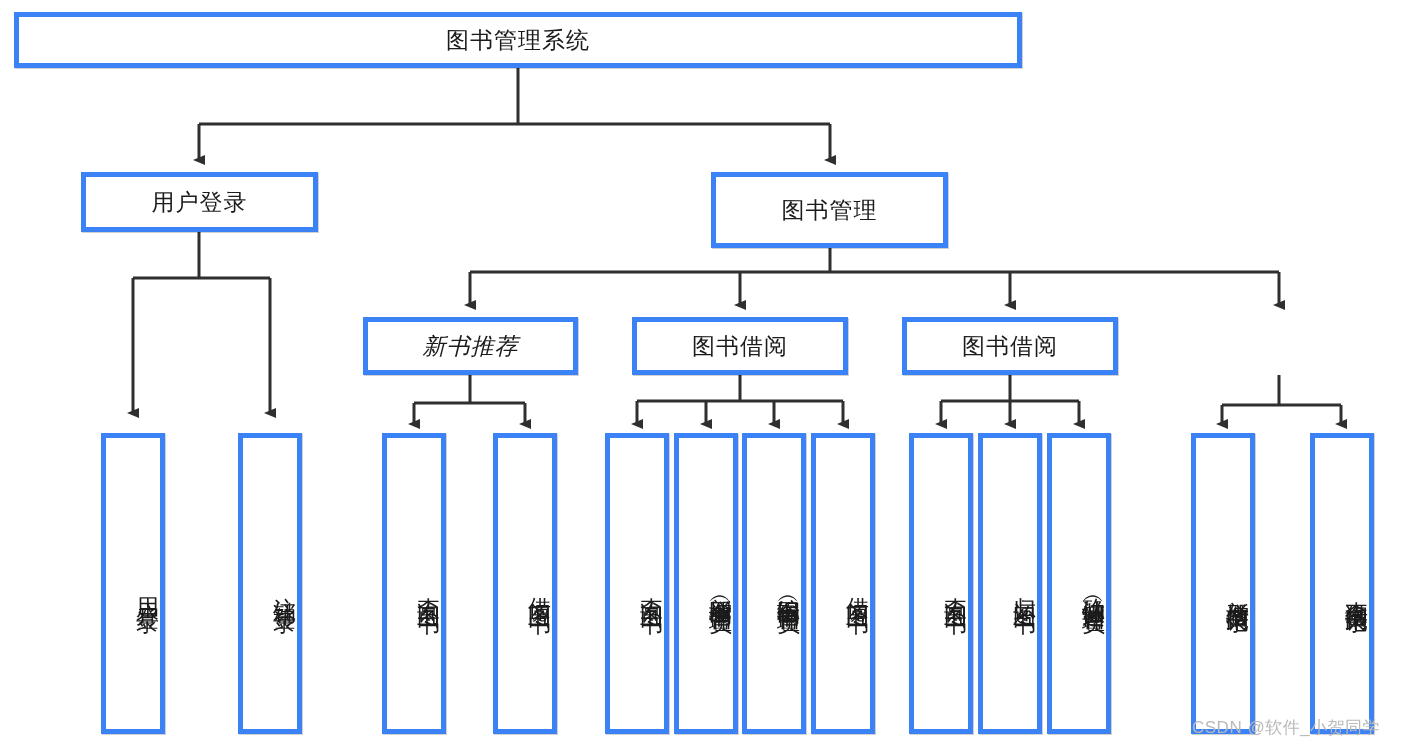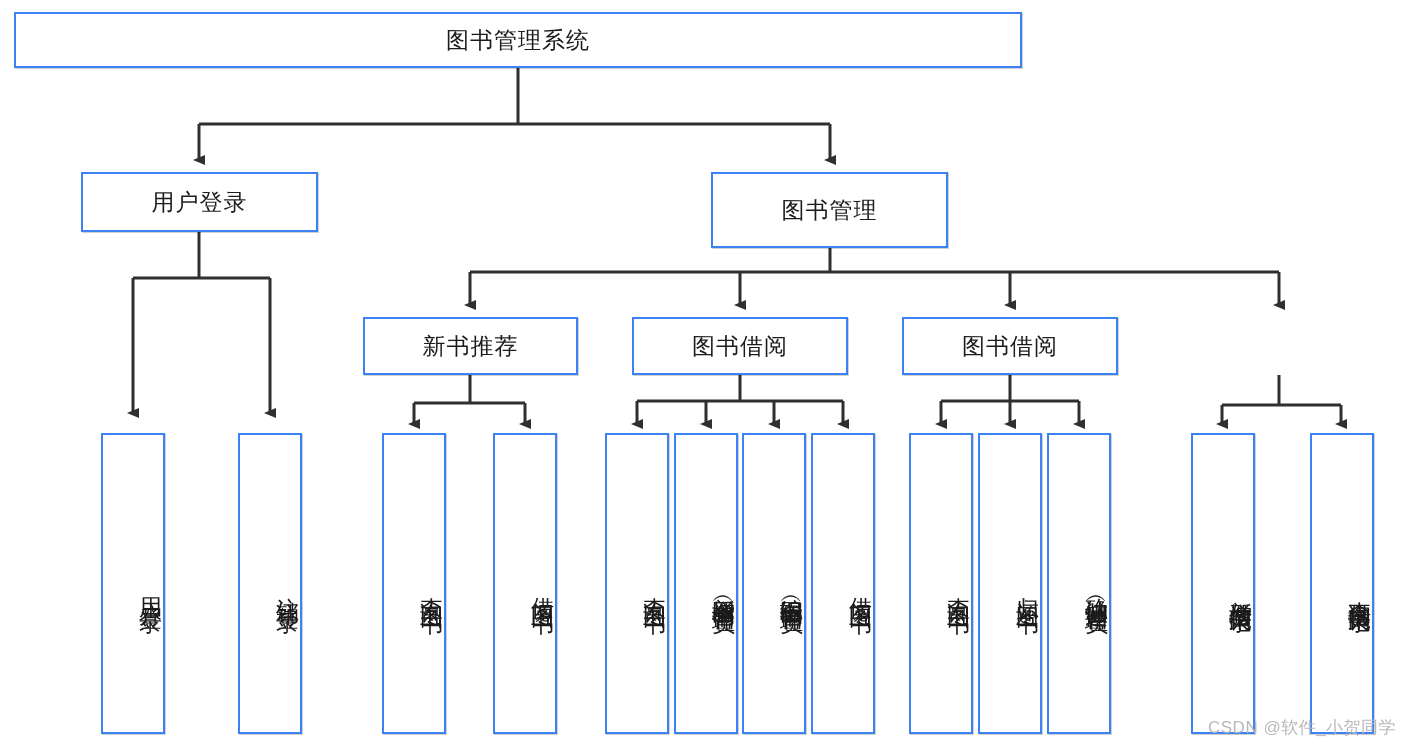--- a/index.html
+++ b/index.html
@@ -20,21 +20,21 @@
   svg#edges {
     position: absolute;
     left: 0;
     top: 0;
     width: 1405px;
     height: 747px;
   }
   .node {
     position: absolute;
     box-sizing: border-box;
-    border: 2px solid #3b82f6;
+    border: 5px solid #3b82f6;
     background: #ffffff;
     display: flex;
     align-items: center;
     justify-content: center;
     color: #1b1b1b;
     box-shadow: 1px 1px 0 rgba(0,0,0,0.18);
   }
   .node.horizontal {
     font-size: 23px;
     letter-spacing: 1px;
@@ -125,21 +125,21 @@
     <span class="label">图书管理系统</span>
   </div>
 
   <div class="node horizontal" style="left:81px; top:172px; width:237px; height:60px;">
     <span class="label">用户登录</span>
   </div>
   <div class="node horizontal" style="left:711px; top:172px; width:237px; height:76px;">
     <span class="label">图书管理</span>
   </div>
 
-  <div class="node horizontal" style="left:363px; top:317px; width:215px; height:58px;">
+  <div class="node horizontal" style="left:363px; top:317px; width:215px; height:58px;font-style:italic;">
     <span class="label">新书推荐</span>
   </div>
   <div class="node horizontal" style="left:632px; top:317px; width:216px; height:58px;">
     <span class="label">图书借阅</span>
   </div>
   <div class="node horizontal" style="left:902px; top:317px; width:216px; height:58px;">
     <span class="label">图书借阅</span>
   </div>
 
   <div class="node vertical" style="left:101px; top:433px; width:64px; height:301px;">
@@ -179,15 +179,15 @@
     <span class="label">确认归还（管理员）</span>
   </div>
 
   <div class="node vertical tall-text" style="left:1191px; top:433px; width:64px; height:301px;">
     <span class="label">新增借阅记录</span>
   </div>
   <div class="node vertical tall-text" style="left:1310px; top:433px; width:64px; height:301px;">
     <span class="label">查询借阅记录</span>
   </div>
 
-  <div class="watermark" style="left:1192px; top:716px;padding-left:16px;">CSDN @软件_小贺同学</div>
+  <div class="watermark" style="left:1192px; top:716px;">CSDN @软件_小贺同学</div>
 
 </div>
 
 </body></html>

